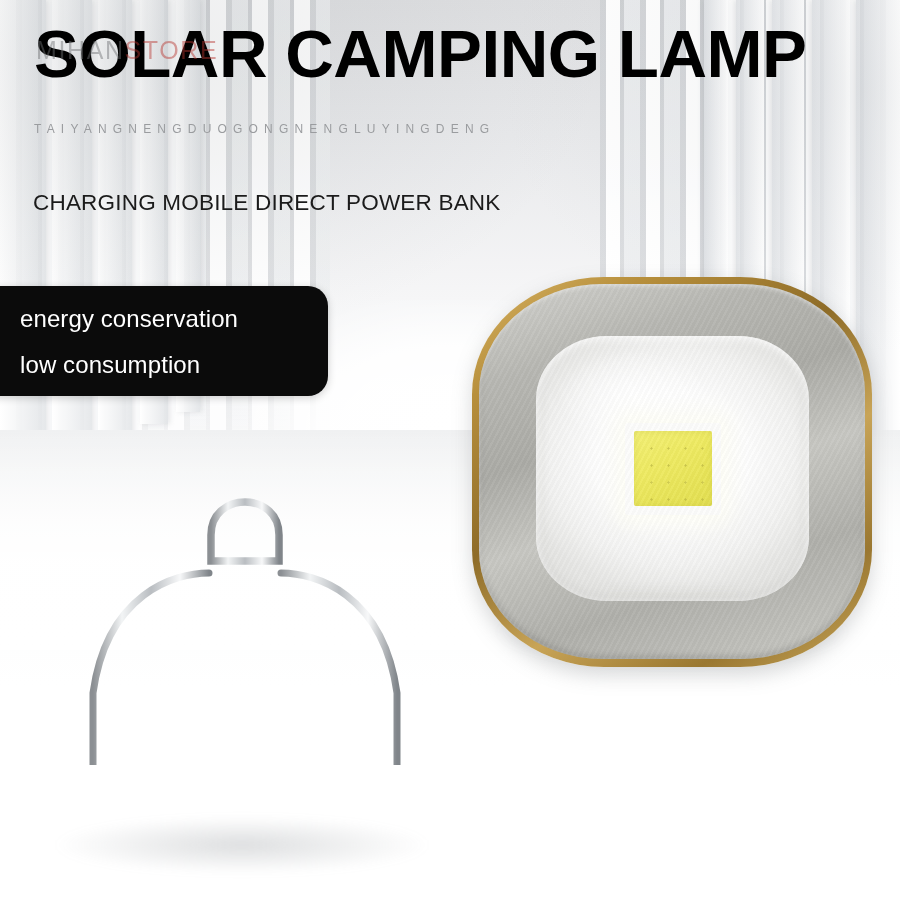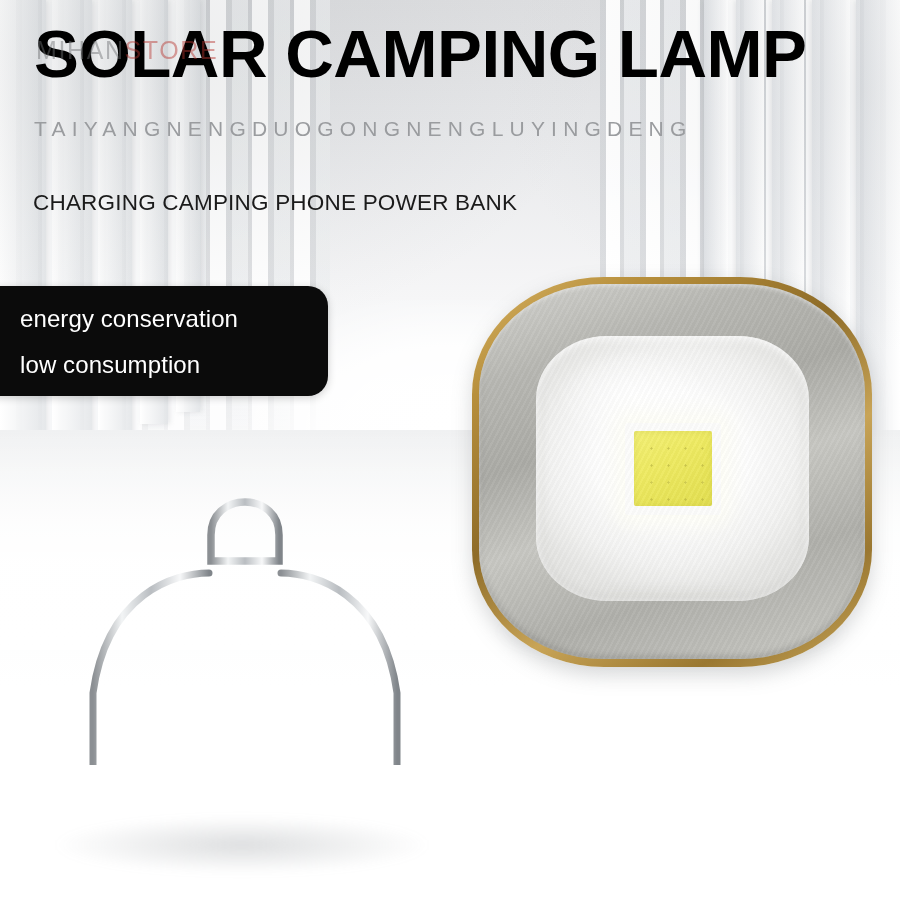--- a/index.html
+++ b/index.html
@@ -97,21 +97,21 @@
     font-size:66px; line-height:72px;
     font-weight:bold;
     letter-spacing:-0.5px;
     color:#000;
     transform:scaleX(1.02);
     transform-origin:left center;
     white-space:nowrap;
   }
   .pinyin {
     position:absolute; left:34px; top:119px;
-    font-size:21px; line-height:20px;
+    font-size:12px; line-height:20px;
     letter-spacing:6.2px;
     color:#9a9c9f;
     font-weight:normal;
     white-space:nowrap;
   }
   .subline {
     position:absolute; left:33px; top:188px;
     font-size:22.5px; line-height:29px;
     color:#1b1b1b;
     letter-spacing:.2px;
@@ -254,21 +254,21 @@
 
   <div class="title">SOLAR CAMPING LAMP</div>
 
   <div class="watermark">
     <span class="wm-a">MIHAN</span><span class="wm-b">STORE</span>
   </div>
 
   <div class="pinyin">TAIYANGNENGDUOGONGNENGLUYINGDENG</div>
 
   <div class="subline">
-    <span>CHARGING CAMPING PHONE POWER BANK</span>
+    <span>CHARGING MOBILE DIRECT POWER BANK</span>
   </div>
 
   <div class="tagbox">
     <div class="tg tg1">energy conservation</div>
     <div class="tg tg2">low consumption</div>
   </div>
 
   <div class="lamp-front">
     <div class="lf-shadow"></div>
     <div class="lf-gold">

